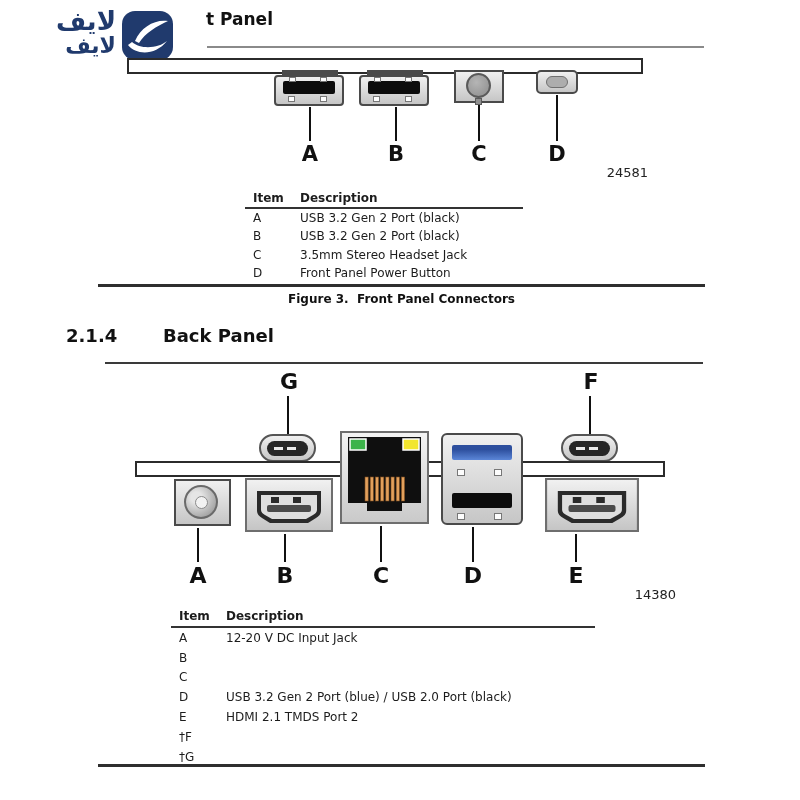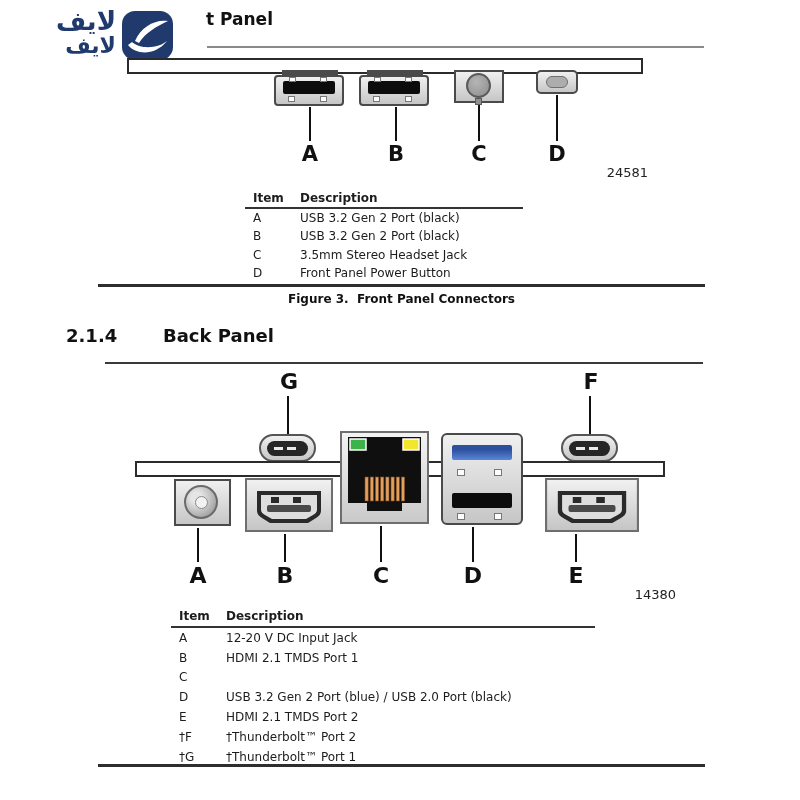--- a/index.html
+++ b/index.html
@@ -236,38 +236,35 @@
       <span class="col-item">Item</span>
       <span class="col-desc">Description</span>
     </div>
     <div class="hdr-line" style="width:424px;"></div>
     <div class="trow">
       <span class="col-item">A</span>
       <span class="col-desc">12-20 V DC Input Jack</span>
     </div>
     <div class="trow">
       <span class="col-item">B</span>
-      <span class="col-desc">HDMI 2.1 TMDS Port 1</span>
     </div>
     <div class="trow">
       <span class="col-item">C</span>
     </div>
     <div class="trow">
       <span class="col-item">D</span>
       <span class="col-desc">USB 3.2 Gen 2 Port (blue) / USB 2.0 Port (black)</span>
     </div>
     <div class="trow">
       <span class="col-item">E</span>
       <span class="col-desc">HDMI 2.1 TMDS Port 2</span>
     </div>
     <div class="trow">
       <span class="col-item">†F</span>
-      <span class="col-desc">†Thunderbolt™ Port 2</span>
     </div>
     <div class="trow">
       <span class="col-item">†G</span>
-      <span class="col-desc">†Thunderbolt™ Port 1</span>
     </div>
   </div>
 
   <div class="abs thick-line" style="top:764px;"></div>
 
 </div>
 
 </body></html>

